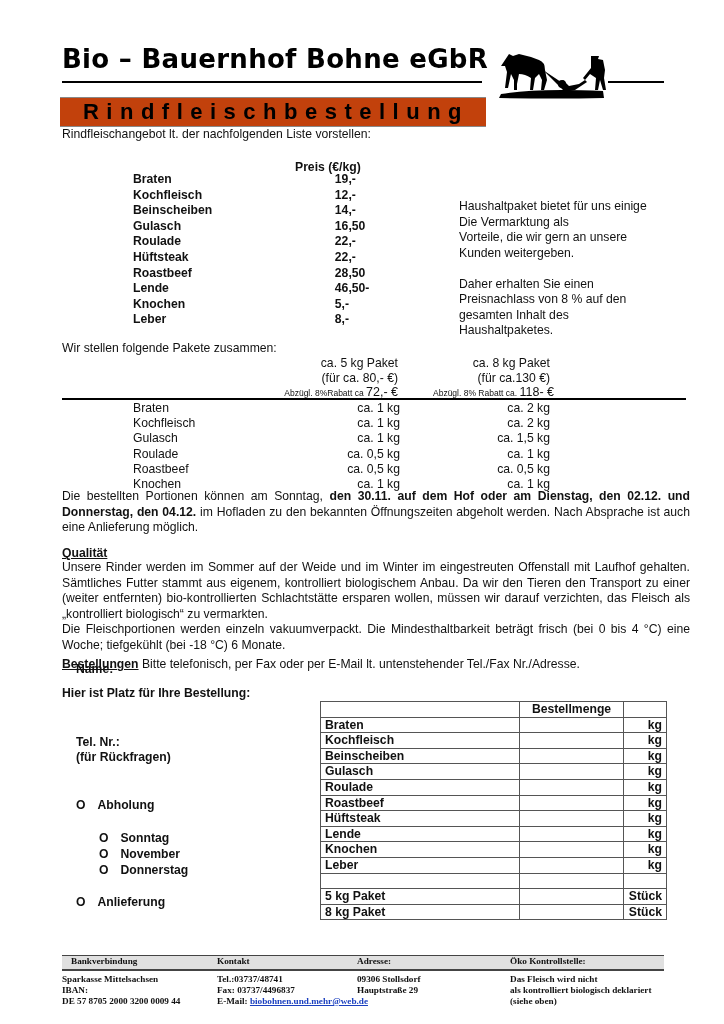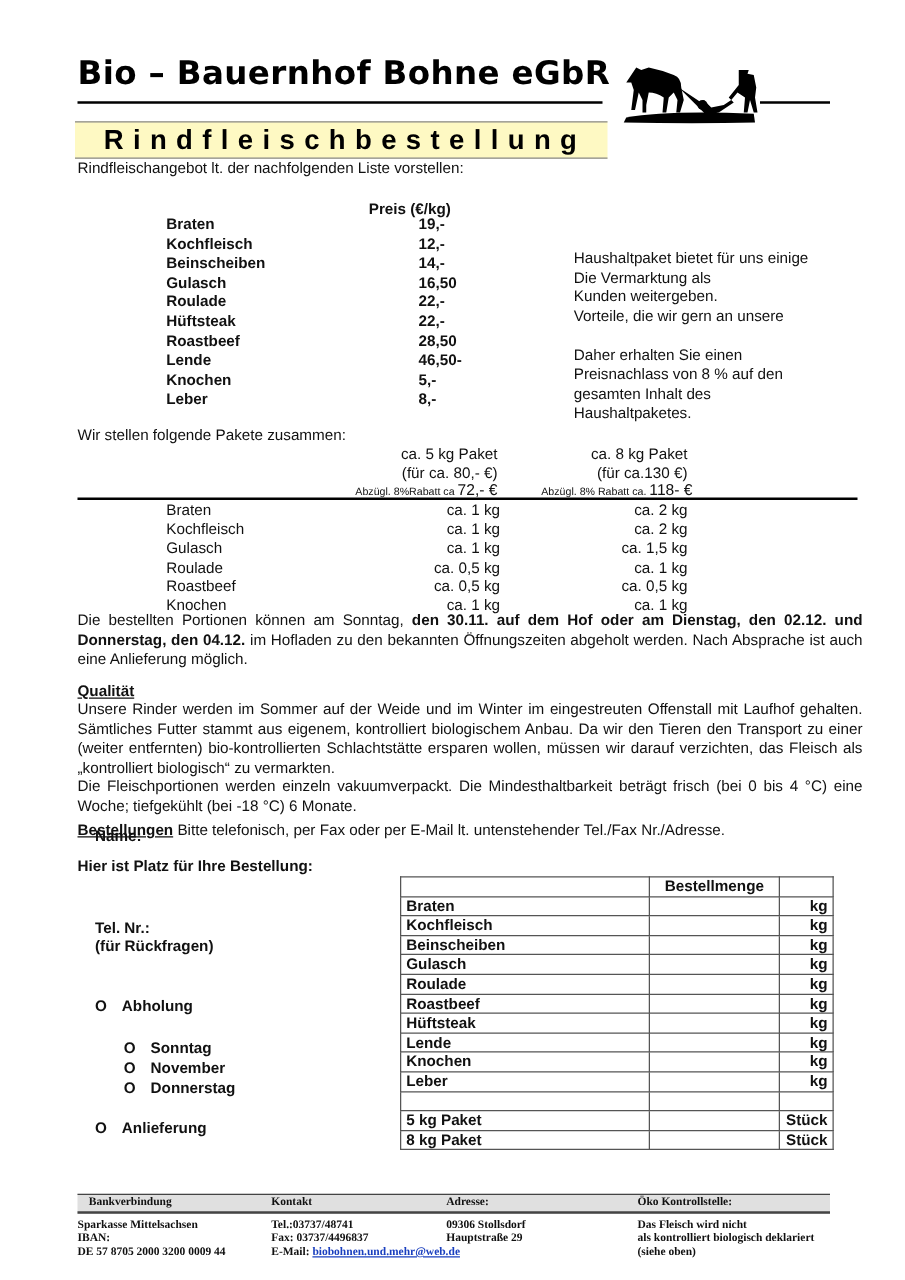--- a/index.html
+++ b/index.html
@@ -2,21 +2,21 @@
 <html><head>
 <meta charset="utf-8">
 <style>
   html, body { margin: 0; padding: 0; background: #ffffff; }
   body { width: 724px; height: 1024px; position: relative; overflow: hidden; color: #111; font-family: "Liberation Sans", sans-serif; }
   .abs { position: absolute; }
   .page-title { left: 62px; top: 44px; font-family: "DejaVu Sans", sans-serif; font-size: 26px; font-weight: bold; letter-spacing: 0.3px; color: #000; white-space: nowrap; }
   .hr-left { left: 62px; top: 81px; width: 420px; height: 2px; background: #000; }
   .hr-right { left: 608px; top: 81px; width: 56px; height: 2px; background: #000; }
   .logo { left: 495px; top: 50px; width: 138px; height: 50px; }
-  .banner { left: 60px; top: 97px; width: 426px; height: 28px; background: #fef9c3; border-top: 1px solid #888; border-bottom: 1px solid #888; }
+  .banner { left: 60px; top: 97px; width: 426px; height: 28px; background: #c2410c; border-top: 1px solid #888; border-bottom: 1px solid #888; }
   .banner span { display: block; text-align: center; font-size: 22px; font-weight: bold; letter-spacing: 7.5px; line-height: 28px; color: #000; padding-left: 6px; }
   .p { font-size: 12.2px; line-height: 15.5px; }
   .intro { left: 62px; top: 127px; width: 620px; }
   .price-head { left: 295px; top: 160px; font-size: 12.2px; font-weight: bold; }
   .price-list { left: 133px; top: 172px; width: 260px; }
   .price-row { display: flex; height: 15.6px; font-size: 12.2px; font-weight: bold; line-height: 15.6px; }
   .price-row .n { width: 200px; }
   .price-row .v { width: 60px; text-align: left; padding-left: 0; margin-left: 8px; }
   .side { left: 459px; top: 199px; width: 230px; font-size: 12.2px; line-height: 15.5px; }
   .side .gap { height: 15.5px; }
@@ -113,22 +113,22 @@
     </div>
   <div class="price-row">
       <span class="n">Leber</span>
       <span class="v">8,-</span>
     </div>
 </div>
 
 <div class="abs side">
   <div>Haushaltpaket bietet für uns einige</div>
   <div>Die Vermarktung als</div>
+  <div>Vorteile, die wir gern an unsere</div>
   <div>Kunden weitergeben.</div>
-  <div>Vorteile, die wir gern an unsere</div>
   <div class="gap"></div>
   <div>Daher erhalten Sie einen</div>
   <div>Preisnachlass von 8 % auf den</div>
   <div>gesamten Inhalt des</div>
   <div>Haushaltpaketes.</div>
 </div>
 
 <div class="abs pk-intro">Wir stellen folgende Pakete zusammen:</div>
 <div class="abs pk-head">
   <div class="row">

